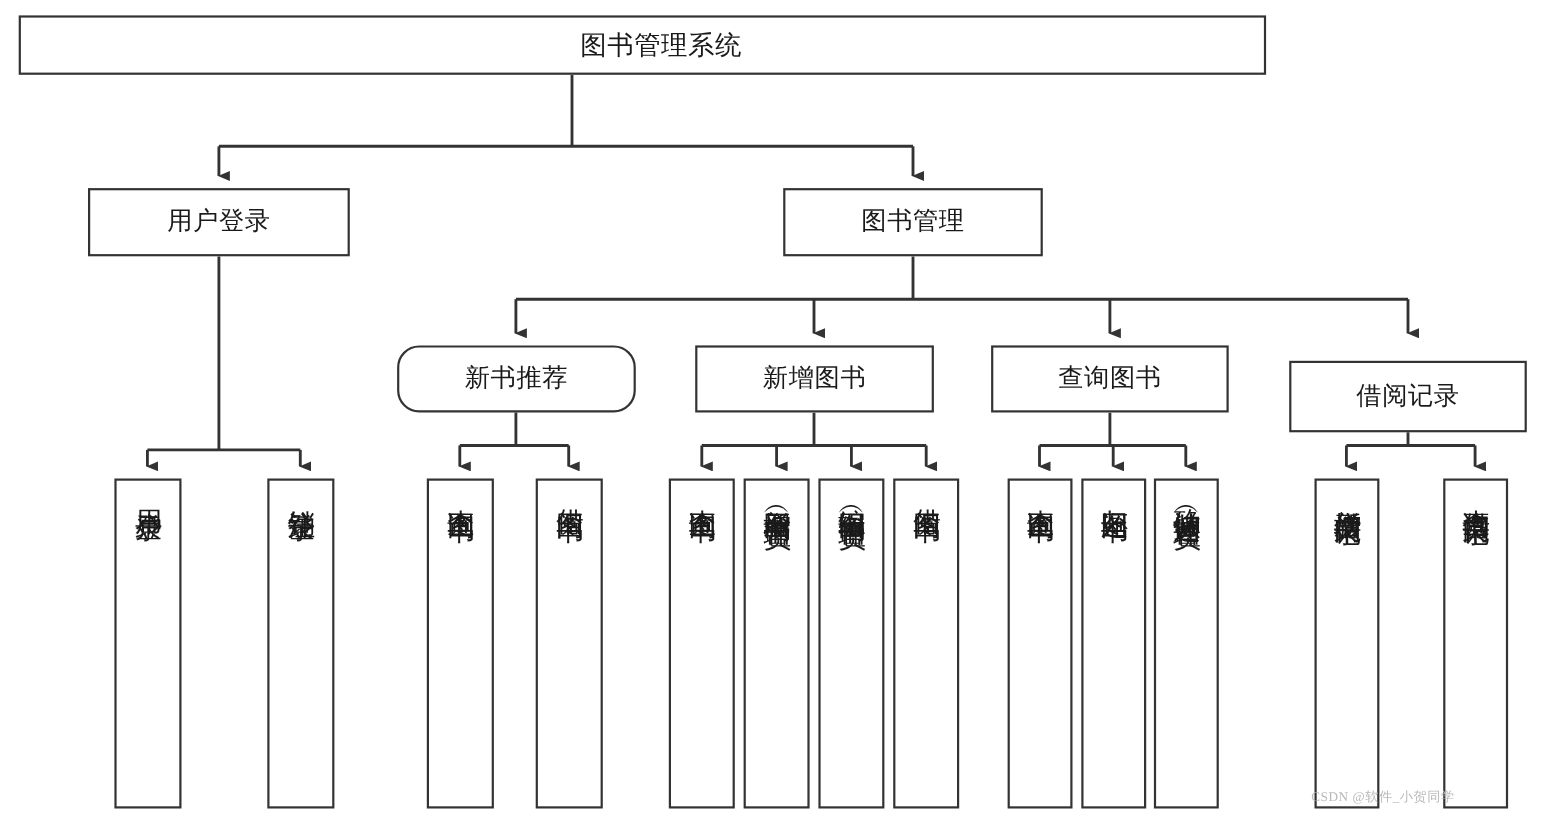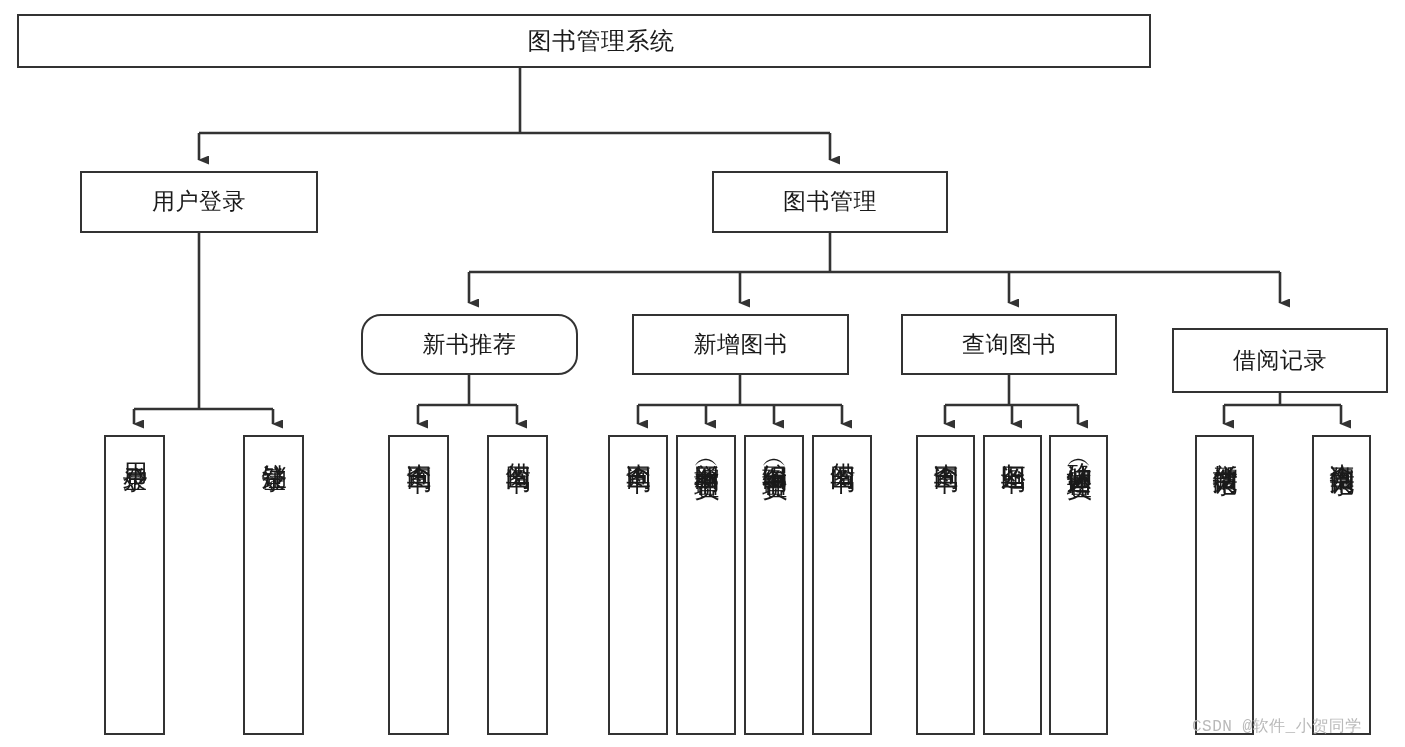--- a/index.html
+++ b/index.html
@@ -60,26 +60,26 @@
     writing-mode: vertical-rl;
     text-orientation: upright;
     line-height: 1.05;
     letter-spacing: 2px;
     white-space: nowrap;
   }
   #watermark {
     position: absolute;
     left: 1192px;
     top: 716px;
-    font-size: 16px;
+    font-size: 12px;
     color: #b9b9b9;
     letter-spacing: 0.5px;
     z-index: 6;
     white-space: nowrap;
-    font-family: Liberation Mono, monospace;
+    font-family: Liberation Serif, serif;
     text-align: right;
   }
 </style>
 </head>
 <body>
 
 <div id="diagram-root">
 
   <svg id="edge-layer" viewBox="0 0 1405 747" width="1405" height="747" xmlns="http://www.w3.org/2000/svg">
     <defs>

